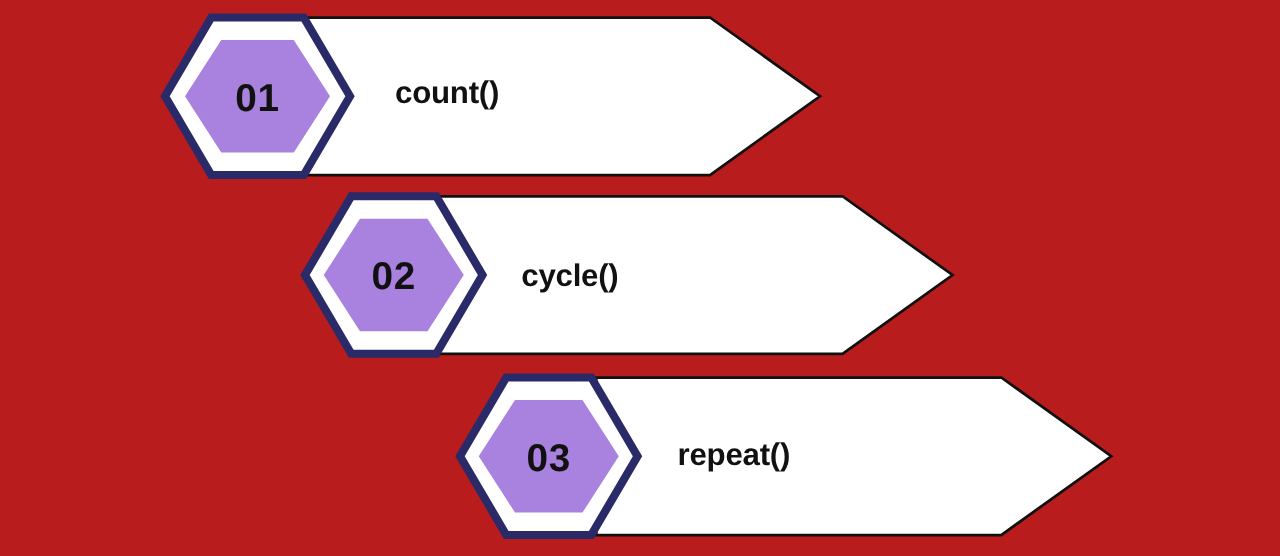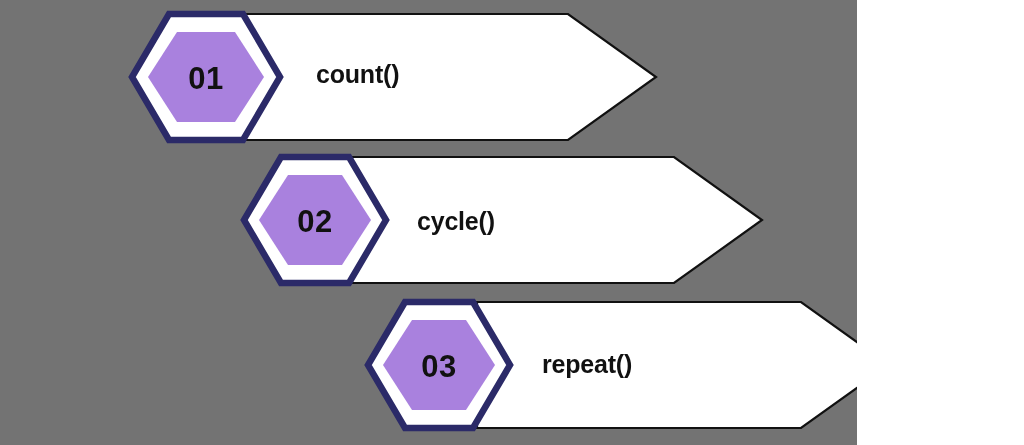--- a/index.html
+++ b/index.html
@@ -6,23 +6,23 @@
   html, body {
     margin: 0;
     padding: 0;
     background: #ffffff;
   }
   body {
     font-family: "Liberation Sans", sans-serif;
   }
   #diagram-root {
     position: relative;
-    width: 857px;
+    width: 1024px;
     height: 445px;
-    background: #737373;
+    background: #b91c1c;
     overflow: hidden;
   }
   #diagram-svg {
     position: absolute;
     top: 0;
     left: 0;
     width: 1024px;
     height: 445px;
     display: block;
   }

